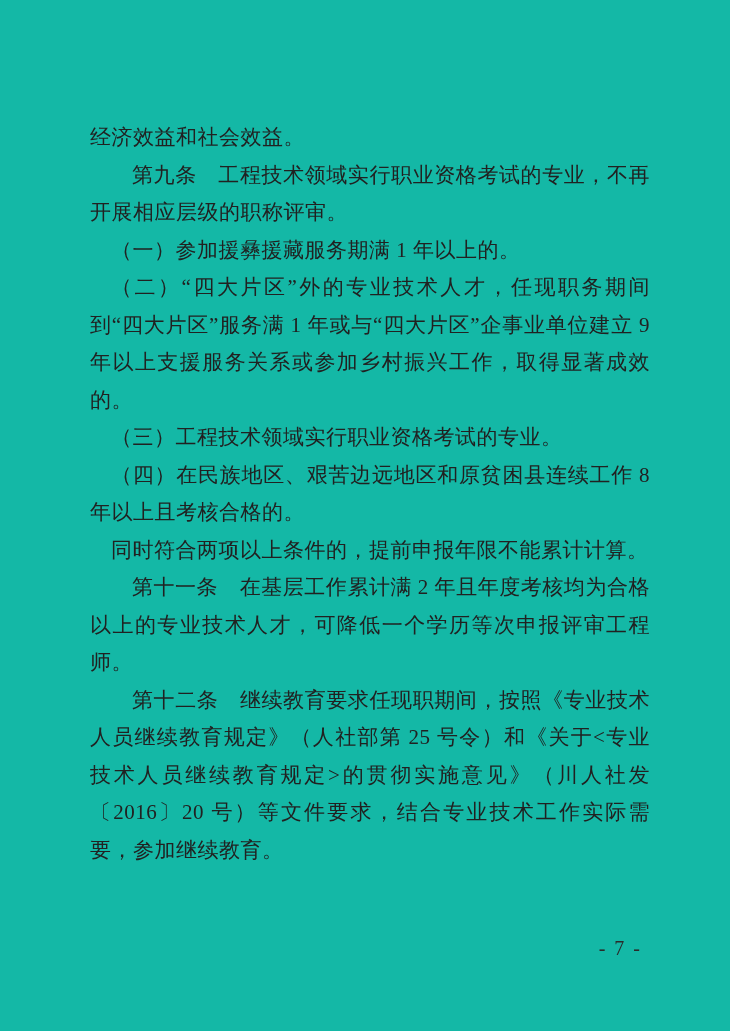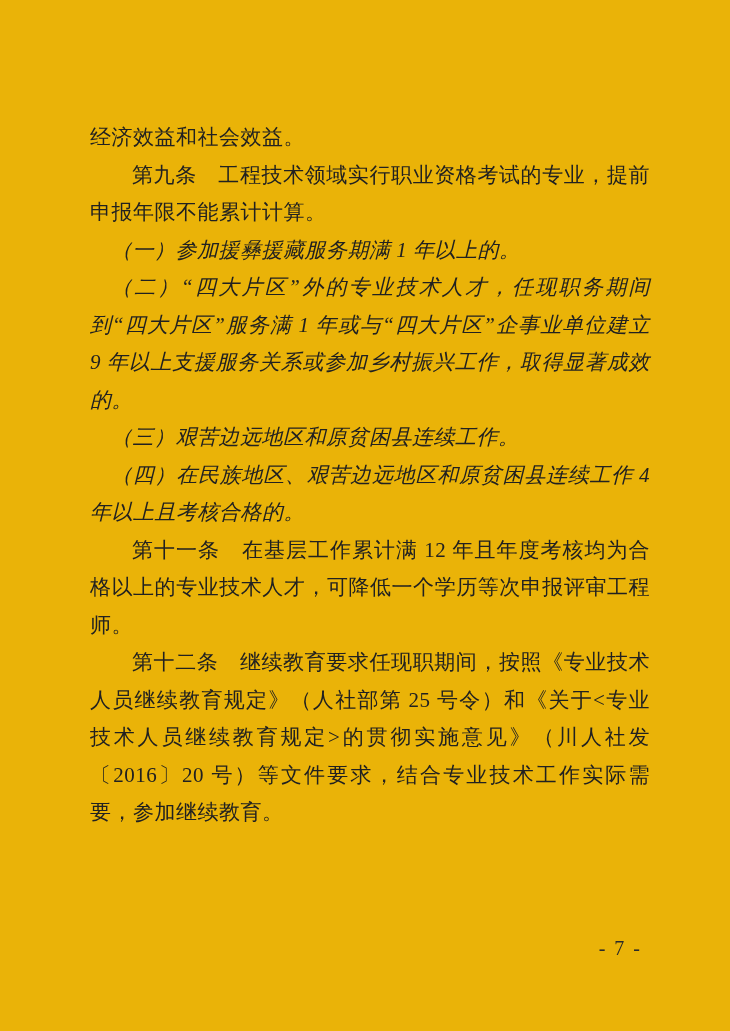--- a/index.html
+++ b/index.html
@@ -4,21 +4,21 @@
 <style>
   html, body {
     margin: 0;
     padding: 0;
     background: #ffffff;
   }
   .page {
     position: relative;
     width: 730px;
     height: 1031px;
-    background: #eab308;
+    background: #14b8a6;
     overflow: hidden;
     font-family: "Liberation Serif", "DejaVu Serif", serif;
     color: #212121;
   }
   .content {
     position: absolute;
     left: 90px;
     top: 119px;
     width: 560px;
     font-size: 21px;
@@ -26,40 +26,41 @@
     text-align: justify;
     text-justify: inter-ideograph;
     letter-spacing: 0.5px;
   }
   .content p {
     margin: 0;
     padding: 0;
   }
   .p-flush { text-indent: 0; }
   .p-ind2  { text-indent: 2em; }
-  .p-ind1  { text-indent: 1em; font-style: italic; }
+  .p-ind1  { text-indent: 1em; }
   .page-number {
     position: absolute;
     top: 936px;
     right: 88px;
     font-size: 20px;
     line-height: 24px;
     color: #2a2a2a;
     letter-spacing: 2px;
   }
 </style>
 </head>
 <body>
 
 <div class="page">
   <div class="content">
     <p class="p-flush">经济效益和社会效益。</p>
-    <p class="p-ind2">第九条　工程技术领域实行职业资格考试的专业，提前申报年限不能累计计算。</p>
+    <p class="p-ind2">第九条　工程技术领域实行职业资格考试的专业，不再开展相应层级的职称评审。</p>
     <p class="p-ind1">（一）参加援彝援藏服务期满 1 年以上的。</p>
     <p class="p-ind1">（二）“四大片区”外的专业技术人才，任现职务期间到“四大片区”服务满 1 年或与“四大片区”企事业单位建立 9 年以上支援服务关系或参加乡村振兴工作，取得显著成效的。</p>
-    <p class="p-ind1">（三）艰苦边远地区和原贫困县连续工作。</p>
-    <p class="p-ind1">（四）在民族地区、艰苦边远地区和原贫困县连续工作 4 年以上且考核合格的。</p>
-    <p class="p-ind2">第十一条　在基层工作累计满 12 年且年度考核均为合格以上的专业技术人才，可降低一个学历等次申报评审工程师。</p>
+    <p class="p-ind1">（三）工程技术领域实行职业资格考试的专业。</p>
+    <p class="p-ind1">（四）在民族地区、艰苦边远地区和原贫困县连续工作 8 年以上且考核合格的。</p>
+    <p class="p-ind1">同时符合两项以上条件的，提前申报年限不能累计计算。</p>
+    <p class="p-ind2">第十一条　在基层工作累计满 2 年且年度考核均为合格以上的专业技术人才，可降低一个学历等次申报评审工程师。</p>
     <p class="p-ind2">第十二条　继续教育要求任现职期间，按照《专业技术人员继续教育规定》（人社部第 25 号令）和《关于&lt;专业技术人员继续教育规定&gt;的贯彻实施意见》（川人社发〔2016〕20 号）等文件要求，结合专业技术工作实际需要，参加继续教育。</p>
 
   </div>
   <div class="page-number">- 7 -</div>
 </div>
 
 </body></html>

